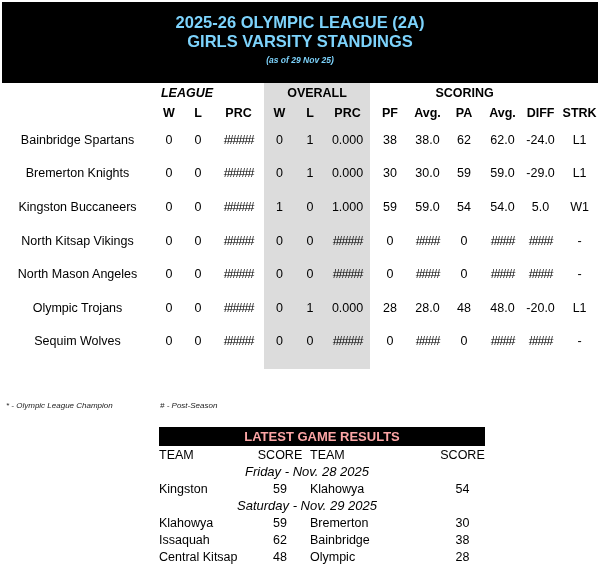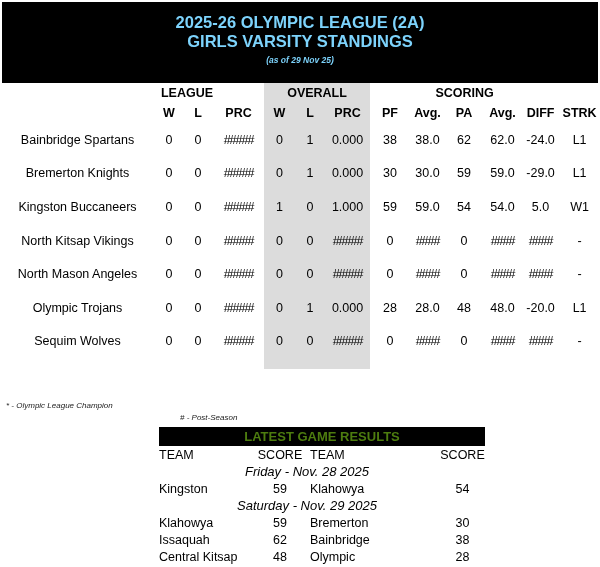--- a/index.html
+++ b/index.html
@@ -14,29 +14,29 @@
   table.standings{position:absolute;left:0;top:83px;width:600px;border-collapse:collapse;table-layout:fixed;}
   table.standings th,table.standings td{padding:0;margin:0;text-align:center;vertical-align:middle;
       font-size:12.5px;overflow:hidden;white-space:nowrap;}
   table.standings thead th{font-weight:bold;}
   tr.grp th{height:20px;}
   tr.sub th{height:20px;}
   tbody tr.r td{height:33.6px;font-weight:normal;}
   tr.spacer td{height:11px;}
   td.team{text-align:left;padding-left:7px;}
   .ov{background:#DCDCDC;}
-  .g.lg{padding-right:45px;}
+  .g.lg{padding-right:45px;font-style:italic;}
   .hashy{letter-spacing:-1px;}
   
   .footnotes{position:absolute;left:0;top:401px;width:600px;font-size:8px;font-style:italic;color:#1a1a1a;}
   .fn1{position:absolute;left:6px;top:0;}
-  .fn2{position:absolute;left:160px;top:12px;margin-left:20px;}
+  .fn2{position:absolute;left:160px;top:0;}
   
   .results{position:absolute;left:159px;top:427px;width:336px;}
-  .results-title{width:326px;height:19px;line-height:19px;background:#000;color:#4d7c0f;
+  .results-title{width:326px;height:19px;line-height:19px;background:#000;color:#fca5a5;
                  font-weight:bold;font-size:13px;text-align:center;}
   table.res{width:336px;border-collapse:collapse;table-layout:fixed;}
   table.res th,table.res td{padding:0;font-size:12.5px;height:17px;vertical-align:middle;
       overflow:hidden;white-space:nowrap;}
   table.res th{font-weight:normal;margin-top:32px;}
   .rc1{text-align:left;padding-left:3px;}
   .rc2{text-align:center;}
   .rc3{text-align:left;padding-left:16px;}
   .rc4{text-align:center;}
   tr.date td{font-style:italic;text-align:center;padding-right:40px;font-size:13px;}

